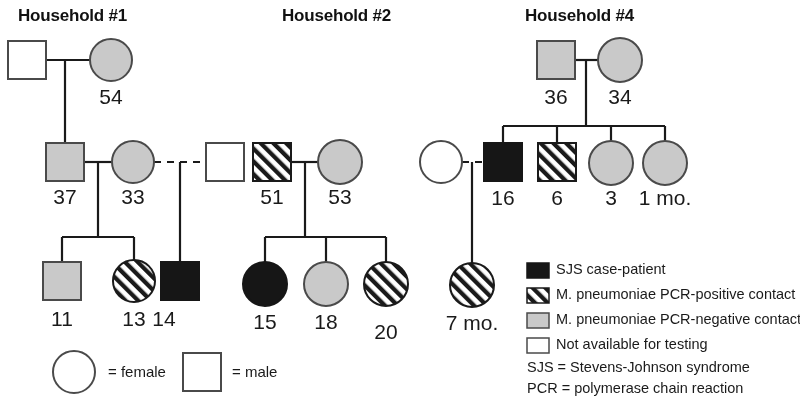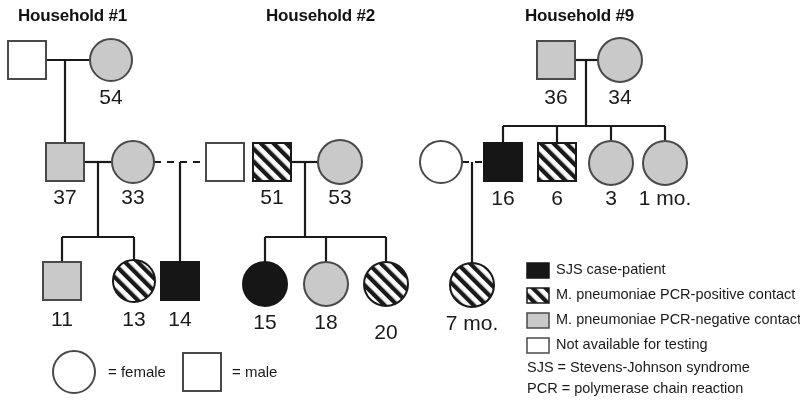--- a/index.html
+++ b/index.html
@@ -58,22 +58,22 @@
     width: 800px;
     height: 401px;
   }
 </style>
 </head>
 <body>
 
 <div id="figure">
 
   <div class="hh-title" style="left:18px; top:6px;">Household #1</div>
-  <div class="hh-title" style="left:266px; top:6px;">Household #2</div>
-  <div class="hh-title" style="left:525px; top:6px;">Household #9</div>
+  <div class="hh-title" style="left:282px; top:6px;">Household #2</div>
+  <div class="hh-title" style="left:525px; top:6px;">Household #4</div>
 
   <svg class="layer" viewBox="0 0 800 401">
     <defs>
       <pattern id="hatch" width="9" height="9" patternTransform="rotate(-45)" patternUnits="userSpaceOnUse">
         <rect width="9" height="9" fill="#ffffff"></rect>
         <rect width="4.3" height="9" fill="#1a1a1a"></rect>
       </pattern>
     </defs>
 
     <g stroke="#1a1a1a" stroke-width="2.2" fill="none" stroke-linecap="butt">
@@ -152,21 +152,21 @@
     <rect x="527" y="288" width="22" height="15" fill="url(#hatch)" stroke="#1a1a1a" stroke-width="1.5"></rect>
     <rect x="527" y="313" width="22" height="15" fill="#c9c9c9" stroke="#4a4a4a" stroke-width="1.5"></rect>
     <rect x="527" y="338" width="22" height="15" fill="#ffffff" stroke="#4a4a4a" stroke-width="1.5"></rect>
   </svg>
 
   <div class="age-label" style="left:91px; top:85px; width:40px;">54</div>
   <div class="age-label" style="left:45px; top:185px; width:40px;">37</div>
   <div class="age-label" style="left:113px; top:185px; width:40px;">33</div>
   <div class="age-label" style="left:42px; top:307px; width:40px;">11</div>
   <div class="age-label" style="left:114px; top:307px; width:40px;">13</div>
-  <div class="age-label" style="left:160px; top:307px; width:40px;">14</div>
+  <div class="age-label" style="left:144px; top:307px; width:40px;">14</div>
 
   <div class="age-label" style="left:252px; top:185px; width:40px;">51</div>
   <div class="age-label" style="left:320px; top:185px; width:40px;">53</div>
   <div class="age-label" style="left:245px; top:310px; width:40px;">15</div>
   <div class="age-label" style="left:306px; top:310px; width:40px;">18</div>
   <div class="age-label" style="left:366px; top:310px; width:40px;margin-top:10px;">20</div>
 
   <div class="age-label" style="left:536px; top:85px; width:40px;">36</div>
   <div class="age-label" style="left:600px; top:85px; width:40px;">34</div>
   <div class="age-label" style="left:483px; top:186px; width:40px;">16</div>

